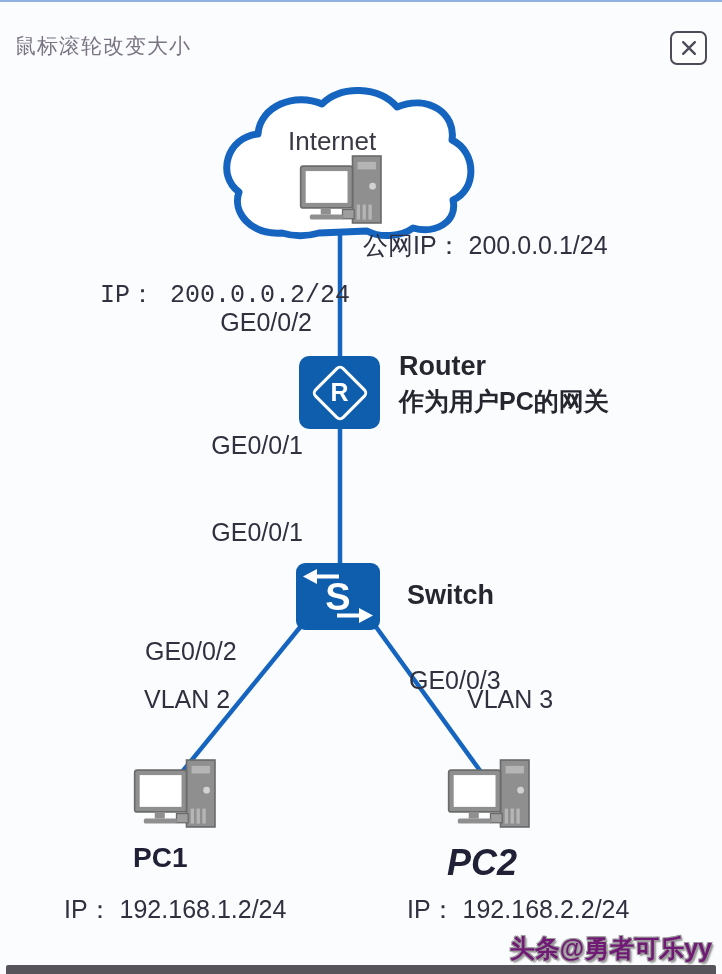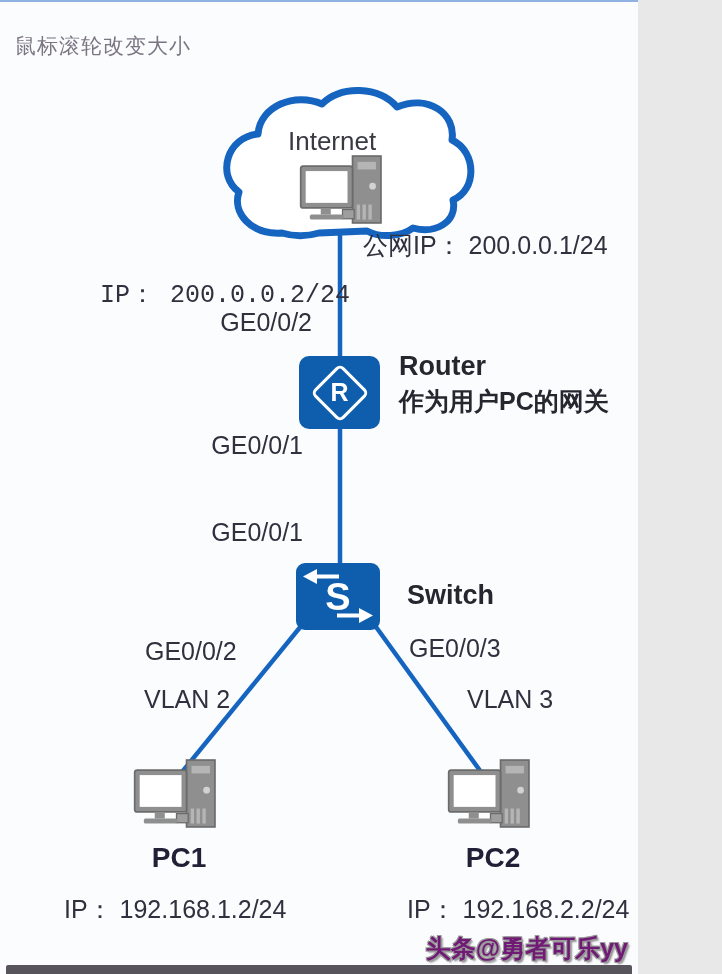--- a/index.html
+++ b/index.html
@@ -1,38 +1,38 @@
 <!DOCTYPE html>
 <html><head>
 <meta charset="utf-8">
 <style>
   * { margin:0; padding:0; box-sizing:border-box; }
   html,body { background:#e8e8e8; }
   #panel {
-    position:relative; width:638px; height:974px;
+    position:relative; width:722px; height:974px;
     background:#fbfcfe; overflow:hidden;
     border-top:2px solid #8fb2e2;
     font-family:"Liberation Sans","DejaVu Sans",sans-serif;
   }
   .abs { position:absolute; }
   
   #title { left:15px; top:30px; font-size:21px; color:#7b7583; letter-spacing:1px; z-index:3; }
   #close-btn {
     left:670px; top:29px; width:37px; height:34px;
     border:2px solid #4f4a58; border-radius:7px;
     display:flex; align-items:center; justify-content:center;
     background:#fdfdfe; cursor:pointer; z-index:3;
   }
   
   #wires { left:0; top:0; z-index:1; }
   
   .lbl { font-size:25px; color:#30303e; z-index:3; white-space:nowrap; }
   .lbl.bold { font-weight:bold; color:#26262f; }
   .r-align { text-align:right; }
-  .c-align { text-align:center; }
+  .c-align { }
   
   #internet-label { left:288px; top:124px; width:120px; text-align:left; font-size:26px; color:#3a3a44; z-index:2; }
   #internet-pc { left:299px; top:152px; z-index:2; }
   #public-ip { left:363px; top:227px; }
   #wan-ip   { left:100px; top:275px; width:212px;font-family:Liberation Mono, monospace; }
   #wan-port { left:100px; top:306px; width:212px; }
   
   #router-node {
     left:299px; top:354px; width:81px; height:73px;
     background:#0f5dad; border-radius:10px; z-index:2; cursor:pointer;
@@ -55,29 +55,29 @@
   
   #switch-node {
     left:296px; top:561px; width:84px; height:67px;
     background:#0f5dad; border-radius:9px; z-index:2; cursor:pointer;
   }
   #switch-letter { font-size:38px; padding-top:2px; }
   #arrow-left  { left:7px; top:6px; width:36px; height:15px; }
   #arrow-right { right:7px; bottom:7px; width:36px; height:15px; }
   #switch-label { left:407px; top:578px; font-size:27px; }
   #left-port  { left:145px; top:635px; }
-  #right-port { left:409px; top:632px; }
+  #right-port { left:409px; top:664px; }
   #left-vlan  { left:112px; top:683px;margin-left:32px; }
   #right-vlan { left:467px; top:683px; }
   
   .pc-svg { z-index:2; cursor:pointer; }
   #pc1-icon { left:133px; top:756px; }
   #pc2-icon { left:447px; top:756px; }
   #pc1-label { left:133px; top:840px; width:92px; font-size:28px; color:#202036; }
-  #pc2-label { left:447px; top:840px; width:92px; font-size:28px; color:#202036; }
+  #pc2-label { left:447px; top:840px; width:92px; font-size:36px; color:#202036;font-style:italic; }
   #pc1-ip { left:64px;  top:891px; }
   #pc2-ip { left:407px; top:891px; }
   
   #watermark {
     right:10px; top:930px; z-index:4;
     font-size:25px; font-weight:bold; color:#701a75;
     text-shadow:-1px -1px 0 #9a9a9a, 1px -1px 0 #9a9a9a,
                 -1px 1px 0 #9a9a9a, 1px 1px 0 #9a9a9a, 2px 2px 2px #8a8a8a;
   }
   #bottom-bar {

